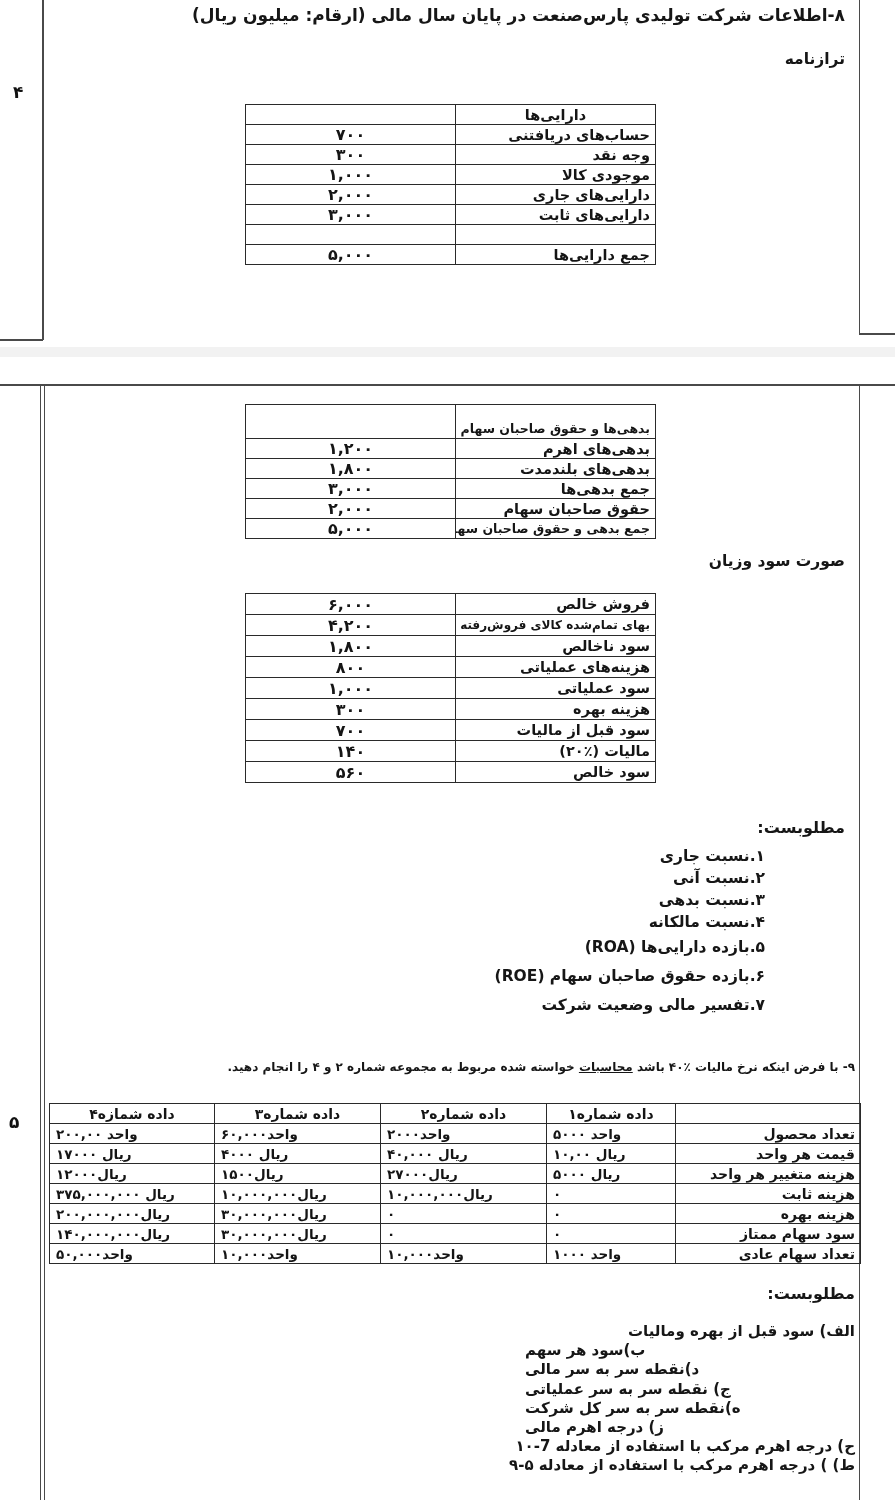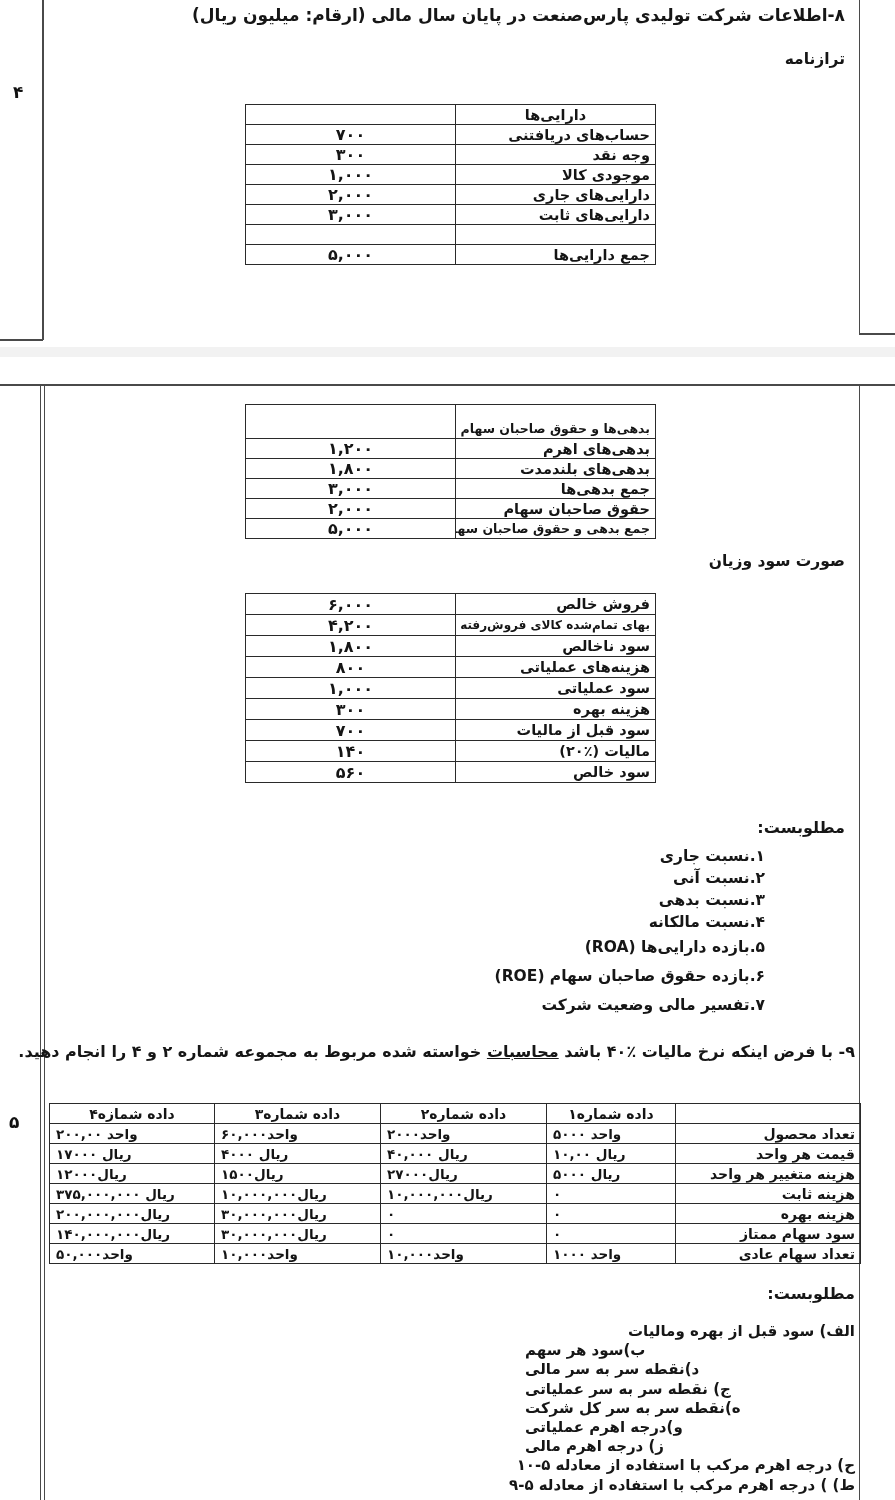--- a/index.html
+++ b/index.html
@@ -31,21 +31,21 @@
   #big-table td{font-size:13.5px;}
   #big-table td.val{text-align:left;direction:ltr;padding:0 6px;}
   #big-table td.colhdr{text-align:center;font-size:14px;}
   #big-table td.rowlbl{font-size:14px;}
   
   .title{font-size:17px;}
   .h-label{font-size:15.5px;}
   .req-head{font-size:16px;}
   .req1-item{font-size:15.5px;line-height:22px;}
   .req1-item.tall{line-height:29px;}
-  .q9{font-size:16px;}
+  .q9{font-size:12px;margin-top:18px;}
   .q9 .u{text-decoration:underline;}
   .req2-list{width:330px;}
   .req2-item{font-size:15px;line-height:19.2px;direction:rtl;text-align:left;white-space:nowrap;}
   .req2-item.flush{text-align:right;}
   .band{position:absolute;background:#f2f2f2;}
 </style>
 </head>
 <body>
 
 <div id="root">
@@ -273,19 +273,18 @@
   </tbody>
     </table>
 
   <div class="abs rtl req-head" style="right:40px;top:1284px;">مطلوبست:</div>
   <div class="abs req2-list" style="right:40px;top:1322px;">
     <div class="req2-item flush">الف) سود قبل از بهره ومالیات</div>
     <div class="req2-item">ب)سود هر سهم</div>
     <div class="req2-item">د)نقطه سر به سر مالی</div>
     <div class="req2-item">ج)  نقطه سر به سر عملیاتی</div>
     <div class="req2-item">ه)نقطه سر به سر کل  شرکت</div>
-    <div class="req2-item">و)درجه اهرم عملیاتی</div>
     <div class="req2-item">ز) درجه اهرم مالی</div>
-    <div class="req2-item flush">ح) درجه اهرم مرکب با استفاده از معادله ۵-۱۰</div>
+    <div class="req2-item flush">ح) درجه اهرم مرکب با استفاده از معادله 7-۱۰</div>
     <div class="req2-item flush">ط) ) درجه اهرم مرکب با استفاده از معادله  ۵-۹</div>
   </div>
 
 </div>
 
 </body></html>

